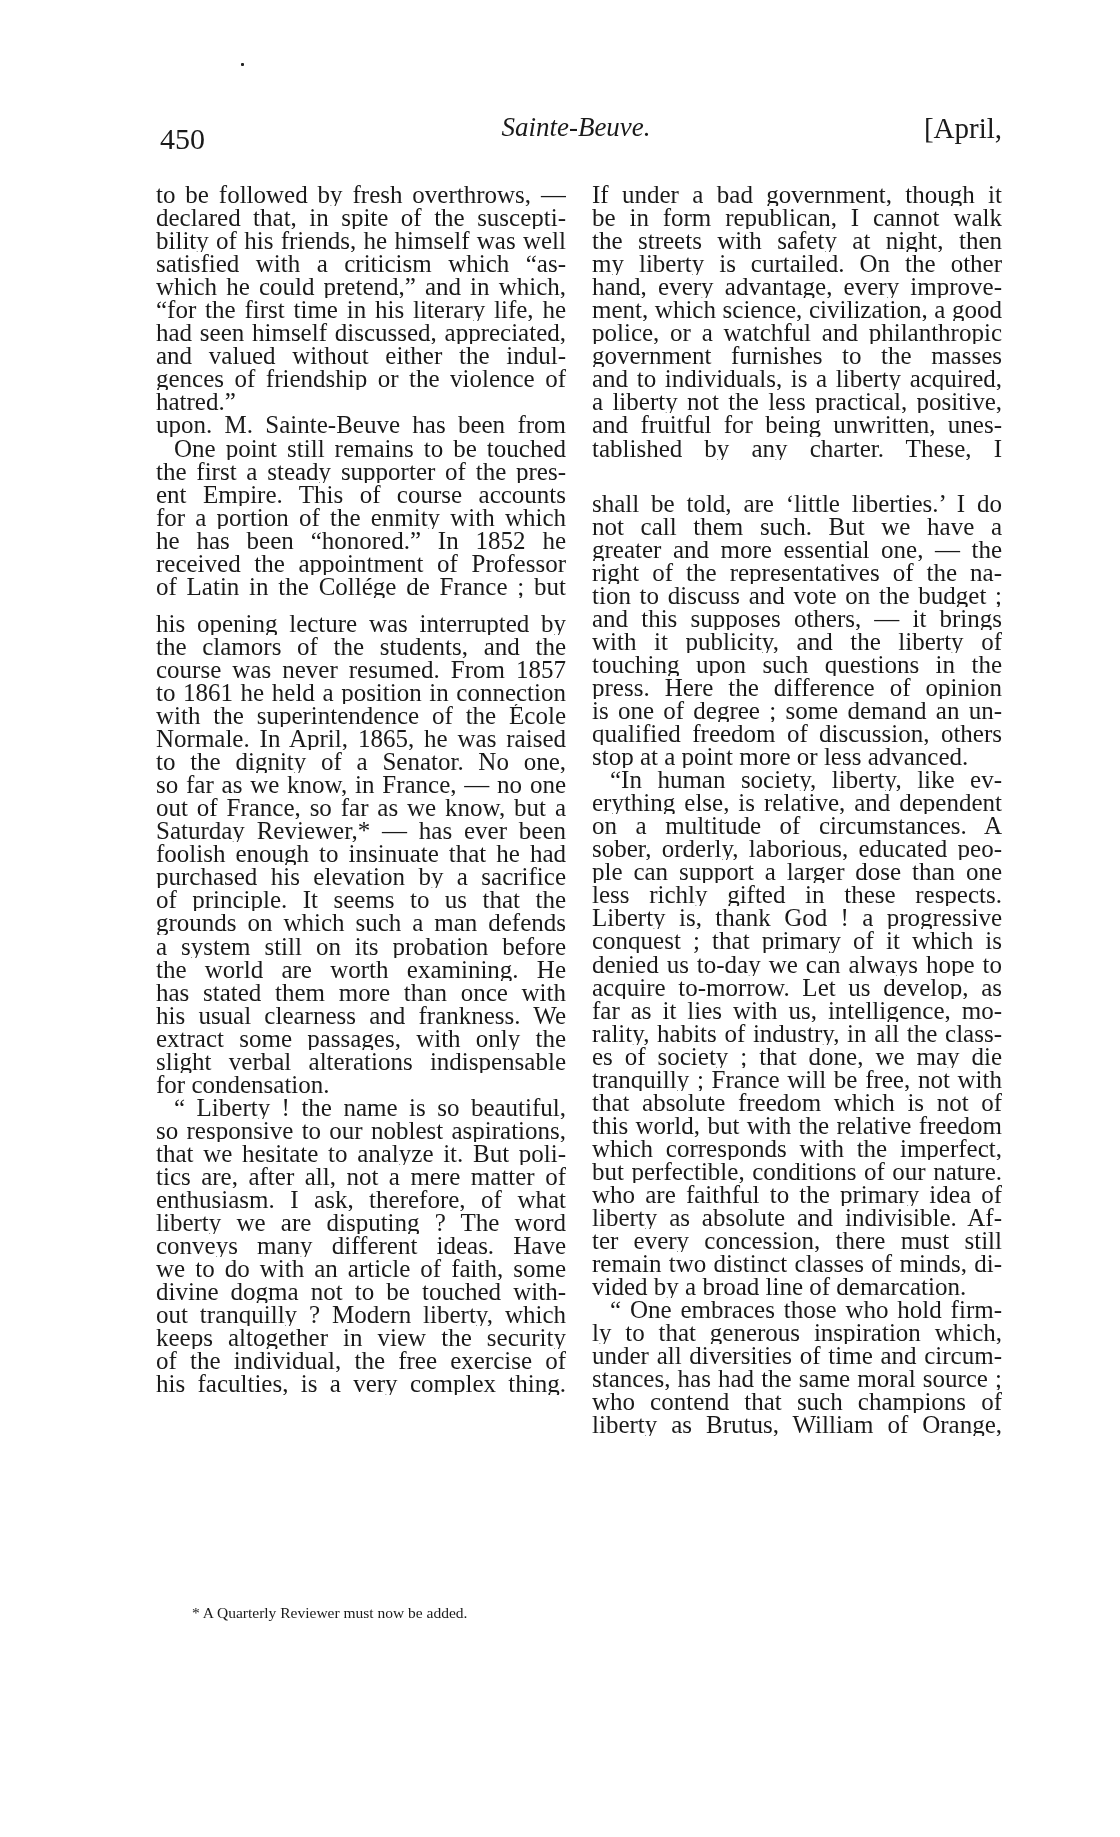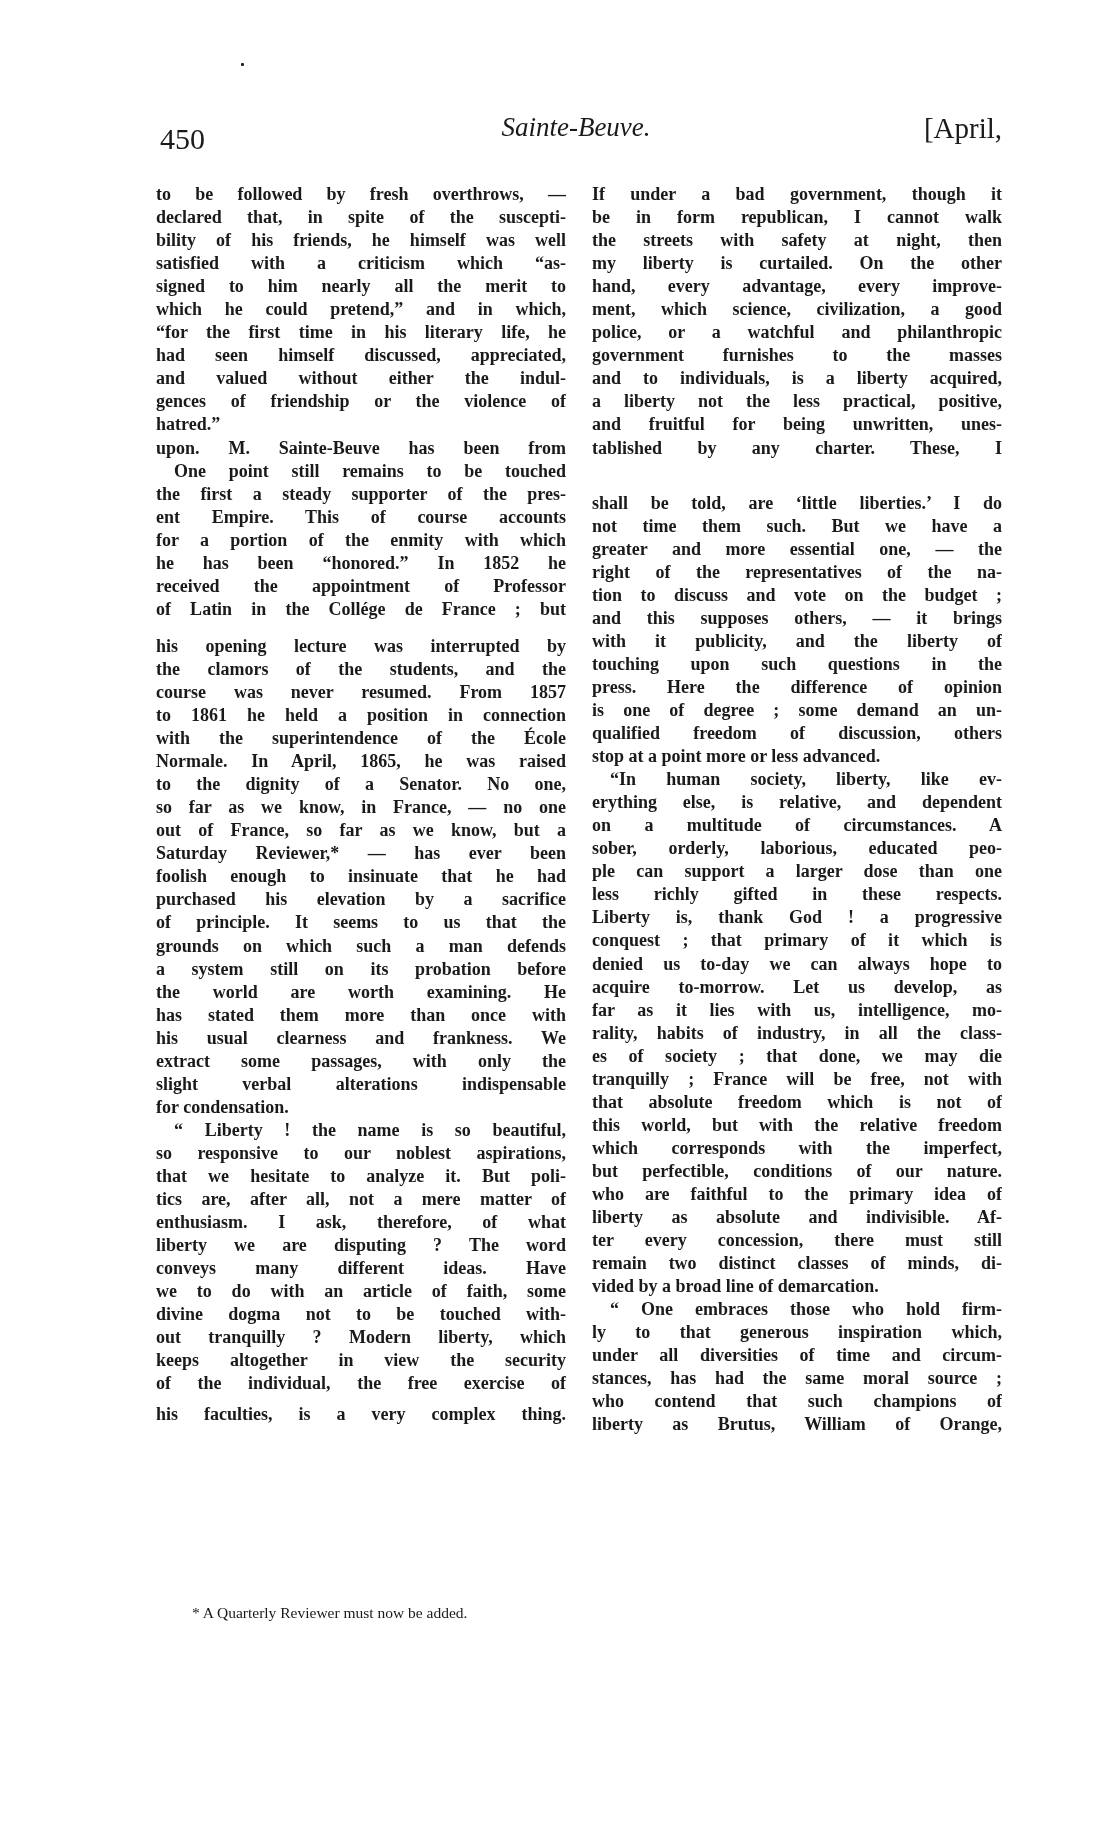--- a/index.html
+++ b/index.html
@@ -4,21 +4,21 @@
   <style>
     html, body { margin: 0; padding: 0; background: #ffffff; }
     body { width: 1120px; height: 1837px; position: relative; overflow: hidden;
            font-family: "Liberation Serif", "DejaVu Serif", serif; color: #1a1a1a; }
     .speck { position: absolute; width: 3px; height: 3px; background: #222; border-radius: 1px; }
     .header { position: absolute; top: 112px; left: 150px; width: 852px; height: 50px; }
     .page-num { position: absolute; left: 10px; top: 10px; font-size: 30px; letter-spacing: 0px; }
     .running-title { position: absolute; left: 0; right: 0; top: 0px; text-align: center;
                      font-style: italic; font-size: 27px; }
     .issue-month { position: absolute; right: 0; top: 0px; font-size: 29px; }
-    .col { position: absolute; top: 183px; width: 410px; font-size: 18px; font-weight: bold; }
+    .col { position: absolute; top: 183px; width: 410px; font-size: 25px; }
     .col-left { left: 156px; }
     .col-right { left: 592px; }
     .line { height: 23.05px; line-height: 23.05px; white-space: nowrap;
             text-align: justify; text-align-last: justify; overflow: visible; }
     .line.last { text-align-last: left; }
     .line.indent { padding-left: 18px; }
     .footnote { position: absolute; left: 192px; top: 1604px; font-size: 15.5px; }
   </style>
 </head>
 <body>
@@ -29,21 +29,20 @@
   <span class="page-num">450</span>
   <span class="running-title">Sainte-Beuve.</span>
   <span class="issue-month">[April,</span>
 </div>
 
 <div class="col col-left" id="col-left">
     <div class="line" style="white-space: normal; height: 23.05px; overflow: hidden;">to be followed by fresh overthrows, —</div>
     <div class="line" style="white-space: normal; height: 23.05px; overflow: hidden;">declared that, in spite of the suscepti-</div>
     <div class="line" style="white-space: normal; height: 23.05px; overflow: hidden;">bility of his friends, he himself was well</div>
     <div class="line" style="white-space: normal; height: 23.05px; overflow: hidden;">satisfied with a criticism which “as-</div>
-    <div class="line" style="white-space: normal; height: 23.05px; overflow: hidden;">signed to him nearly all the merit to</div>
     <div class="line" style="white-space: normal; height: 23.05px; overflow: hidden;">which he could pretend,” and in which,</div>
     <div class="line" style="white-space: normal; height: 23.05px; overflow: hidden;">“for the first time in his literary life, he</div>
     <div class="line" style="white-space: normal; height: 23.05px; overflow: hidden;">had seen himself discussed, appreciated,</div>
     <div class="line" style="white-space: normal; height: 23.05px; overflow: hidden;">and valued without either the indul-</div>
     <div class="line" style="white-space: normal; height: 23.05px; overflow: hidden;">gences of friendship or the violence of</div>
     <div class="line last" style="white-space: normal; height: 23.05px; overflow: hidden;">hatred.”</div>
     <div class="line" style="white-space: normal; height: 23.05px; overflow: hidden;">upon. M. Sainte-Beuve has been from</div>
     <div class="line indent" style="white-space: normal; height: 23.05px; overflow: hidden;">One point still remains to be touched</div>
     <div class="line" style="white-space: normal; height: 23.05px; overflow: hidden;">the first a steady supporter of the pres-</div>
     <div class="line" style="white-space: normal; height: 23.05px; overflow: hidden;">ent Empire. This of course accounts</div>
@@ -77,37 +76,37 @@
     <div class="line" style="white-space: normal; height: 23.05px; overflow: hidden;">that we hesitate to analyze it. But poli-</div>
     <div class="line" style="white-space: normal; height: 23.05px; overflow: hidden;">tics are, after all, not a mere matter of</div>
     <div class="line" style="white-space: normal; height: 23.05px; overflow: hidden;">enthusiasm. I ask, therefore, of what</div>
     <div class="line" style="white-space: normal; height: 23.05px; overflow: hidden;">liberty we are disputing ? The word</div>
     <div class="line" style="white-space: normal; height: 23.05px; overflow: hidden;">conveys many different ideas. Have</div>
     <div class="line" style="white-space: normal; height: 23.05px; overflow: hidden;">we to do with an article of faith, some</div>
     <div class="line" style="white-space: normal; height: 23.05px; overflow: hidden;">divine dogma not to be touched with-</div>
     <div class="line" style="white-space: normal; height: 23.05px; overflow: hidden;">out tranquilly ? Modern liberty, which</div>
     <div class="line" style="white-space: normal; height: 23.05px; overflow: hidden;">keeps altogether in view the security</div>
     <div class="line" style="white-space: normal; height: 23.05px; overflow: hidden;">of the individual, the free exercise of</div>
-    <div class="line" style="white-space: normal; height: 23.05px; overflow: hidden; margin-top: 8px;">his faculties, is a very complex thing.</div>
+    <div class="line" style="white-space: normal; height: 23.05px; overflow: hidden;">his faculties, is a very complex thing.</div>
   </div>
 <div class="col col-right" id="col-right">
     <div class="line" style="white-space: normal; height: 23.05px; overflow: hidden;">If under a bad government, though it</div>
     <div class="line" style="white-space: normal; height: 23.05px; overflow: hidden;">be in form republican, I cannot walk</div>
     <div class="line" style="white-space: normal; height: 23.05px; overflow: hidden;">the streets with safety at night, then</div>
     <div class="line" style="white-space: normal; height: 23.05px; overflow: hidden;">my liberty is curtailed. On the other</div>
     <div class="line" style="white-space: normal; height: 23.05px; overflow: hidden;">hand, every advantage, every improve-</div>
     <div class="line" style="white-space: normal; height: 23.05px; overflow: hidden;">ment, which science, civilization, a good</div>
     <div class="line" style="white-space: normal; height: 23.05px; overflow: hidden;">police, or a watchful and philanthropic</div>
     <div class="line" style="white-space: normal; height: 23.05px; overflow: hidden;">government furnishes to the masses</div>
     <div class="line" style="white-space: normal; height: 23.05px; overflow: hidden;">and to individuals, is a liberty acquired,</div>
     <div class="line" style="white-space: normal; height: 23.05px; overflow: hidden;">a liberty not the less practical, positive,</div>
     <div class="line" style="white-space: normal; height: 23.05px; overflow: hidden;">and fruitful for being unwritten, unes-</div>
     <div class="line" style="white-space: normal; height: 23.05px; overflow: hidden;">tablished by any charter. These, I</div>
     <div class="line" style="white-space: normal; height: 23.05px; overflow: hidden; margin-top: 32px;">shall be told, are ‘little liberties.’ I do</div>
-    <div class="line" style="white-space: normal; height: 23.05px; overflow: hidden;">not time them such. But we have a</div>
+    <div class="line" style="white-space: normal; height: 23.05px; overflow: hidden;">not call them such. But we have a</div>
     <div class="line" style="white-space: normal; height: 23.05px; overflow: hidden;">greater and more essential one, — the</div>
     <div class="line" style="white-space: normal; height: 23.05px; overflow: hidden;">right of the representatives of the na-</div>
     <div class="line" style="white-space: normal; height: 23.05px; overflow: hidden;">tion to discuss and vote on the budget ;</div>
     <div class="line" style="white-space: normal; height: 23.05px; overflow: hidden;">and this supposes others, — it brings</div>
     <div class="line" style="white-space: normal; height: 23.05px; overflow: hidden;">with it publicity, and the liberty of</div>
     <div class="line" style="white-space: normal; height: 23.05px; overflow: hidden;">touching upon such questions in the</div>
     <div class="line" style="white-space: normal; height: 23.05px; overflow: hidden;">press. Here the difference of opinion</div>
     <div class="line" style="white-space: normal; height: 23.05px; overflow: hidden;">is one of degree ; some demand an un-</div>
     <div class="line" style="white-space: normal; height: 23.05px; overflow: hidden;">qualified freedom of discussion, others</div>
     <div class="line last" style="white-space: normal; height: 23.05px; overflow: hidden;">stop at a point more or less advanced.</div>

